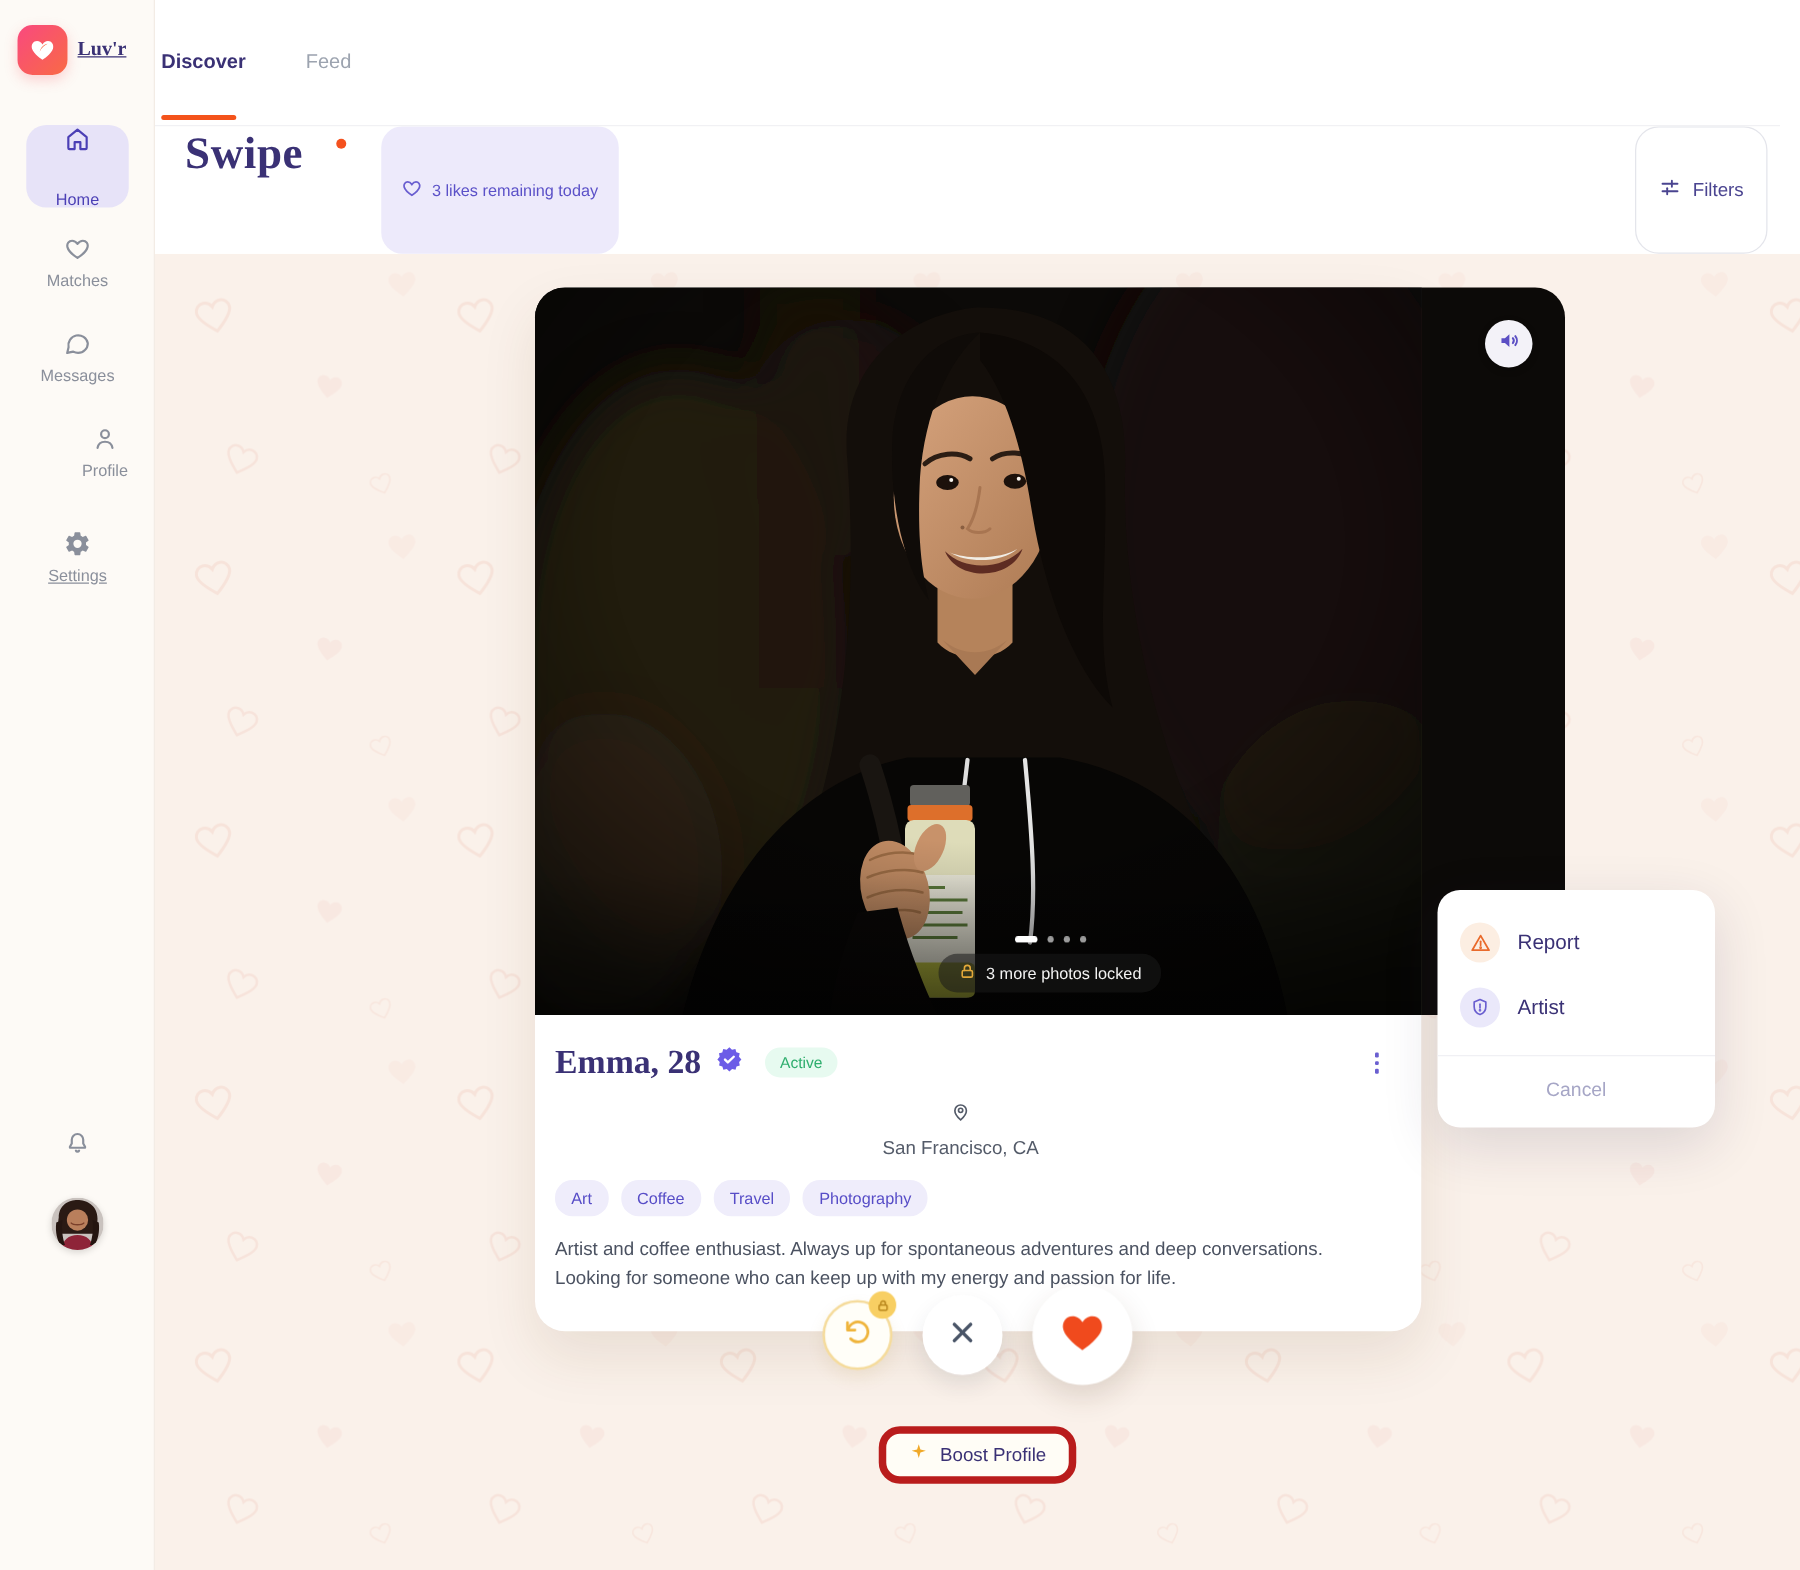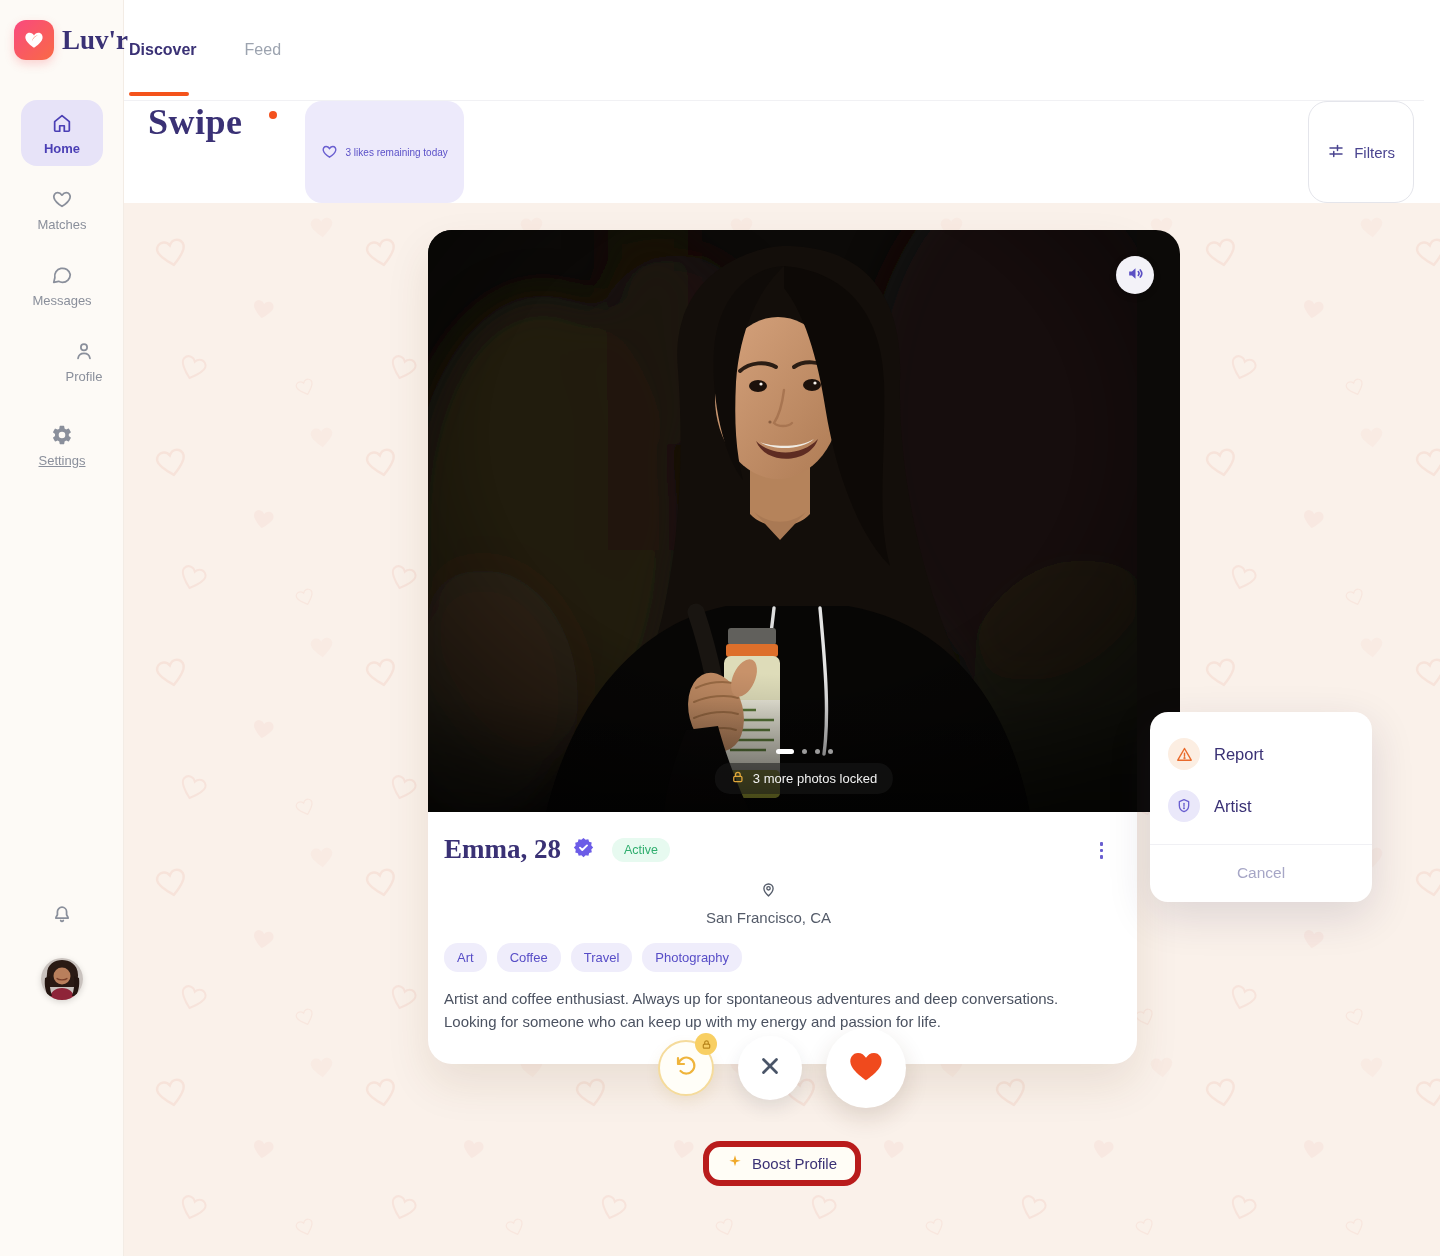--- a/index.html
+++ b/index.html
@@ -4,48 +4,48 @@
 <style>
   * { margin:0; padding:0; box-sizing:border-box; }
   html,body { width:1440px; height:1256px; }
   body { font-family:"Liberation Sans", sans-serif; background:#fff; }
   .app { position:relative; width:1440px; height:1256px; overflow:hidden; background:#fff; }
 
   
   .sidebar { position:absolute; left:0; top:0; width:124px; height:1256px; background:#FDFAF6; border-right:1px solid #F3ECE5; z-index:6; }
   .logo-row { position:absolute; top:20px; left:14px; display:flex; align-items:center; gap:8px; }
   .logo-badge { width:40px; height:40px; border-radius:12px; background:linear-gradient(135deg,#F9497F 0%,#F96A45 100%); display:flex; align-items:center; justify-content:center; box-shadow:0 4px 10px rgba(249,90,100,.25); }
-  .brand-name { font-family:"Liberation Serif", serif; font-size:27px; color:#3A3175; font-weight:bold; }
+  .brand-name { font-family:"Liberation Serif", serif; font-size:16px; color:#3A3175; font-weight:bold;text-decoration:underline; }
   .nav-item { position:absolute; left:0; width:124px; display:flex; flex-direction:column; align-items:center; gap:5px; color:#8A8F9B; font-size:13px; cursor:pointer; }
-  .nav-item.active { left:21px; width:82px; height:66px; background:#E7E3F8; border-radius:16px; color:#4B3FB5; justify-content:center; font-weight:bold; }
+  .nav-item.active { left:21px; width:82px; height:66px; background:#E7E3F8; border-radius:16px; color:#4B3FB5; justify-content:space-between; font-weight:normal; }
   .nav-label { line-height:1; }
   .side-bell { position:absolute; left:0; top:904px; width:124px; display:flex; justify-content:center; color:#8A8F9B; cursor:pointer; }
   .side-avatar { position:absolute; left:41px; top:958px; width:42px; height:42px; border-radius:50%; overflow:hidden; box-shadow:0 2px 6px rgba(0,0,0,.15); cursor:pointer; }
 
   
   .header { position:absolute; left:108px; top:0; width:1316px; height:101px; background:#fff; border-bottom:1px solid #F1F1F4; display:flex; align-items:center; padding-left:21px; gap:48px; z-index:4; }
   .tab { position:relative; height:101px; display:flex; align-items:center; font-size:16px; cursor:pointer; }
   .tab.active { color:#3A3175; font-weight:bold; }
   .tab.inactive { color:#9CA3AF; }
   .tab.active .tab-underline { position:absolute; bottom:5px; left:0; width:60px; height:4px; border-radius:2px; background:#F4531B; }
 
   
   .titlebar { position:absolute; left:124px; top:101px; width:1316px; height:102px; background:#fff; display:flex; padding:0 26px 0 24px; z-index:3; }
   .page-title { font-family:"Liberation Serif", serif; font-size:36px; font-weight:bold; color:#3A3175; letter-spacing:.5px; }
   .title-dot { width:8px; height:8px; border-radius:50%; background:#F4511E; margin:10px 0 0 26px; }
-  .likes-pill { margin-left:28px; display:inline-flex; align-items:center; gap:8px; background:#EDEAFB; color:#5B51C8; font-size:10px; border-radius:17px; padding:8px 16px; }
+  .likes-pill { margin-left:28px; display:inline-flex; align-items:center; gap:8px; background:#EDEAFB; color:#5B51C8; font-size:13px; border-radius:17px; padding:8px 16px; }
   .filters-btn { margin-left:auto; display:inline-flex; align-items:center; gap:9px; background:#fff; border:1px solid #E4E5EB; border-radius:19px; padding:8px 18px; font-size:15px; color:#4A4490; cursor:pointer; }
 
   
   .main { position:absolute; left:124px; top:203px; width:1316px; height:1053px; background:#FAF1EA; overflow:hidden; }
   .hearts-bg { position:absolute; inset:0; }
 
   
   .card { position:absolute; left:304px; top:27px; width:709px; background:#fff; border-radius:24px; box-shadow:0 20px 44px rgba(86,54,24,.10); z-index:2; }
-  .photo-wrap { position:relative; width:752px; height:582px; border-radius:24px 24px 0 0; overflow:hidden; background:#0c0a08; }
+  .photo-wrap { position:relative; width:824px; height:582px; border-radius:24px 24px 0 0; overflow:hidden; background:#0c0a08; }
   .sound-btn { position:absolute; top:26px; right:26px; width:38px; height:38px; border-radius:50%; background:#F3F2F8; display:flex; align-items:center; justify-content:center; cursor:pointer; box-shadow:0 2px 6px rgba(0,0,0,.25); }
   .carousel { position:absolute; left:0; right:0; bottom:58px; display:flex; align-items:center; justify-content:center; gap:8px; }
   .dot { width:5px; height:5px; border-radius:50%; background:#9b9b9b; cursor:pointer; }
   .dot.active { width:18px; height:5px; border-radius:3px; background:#fff; }
   .locked-pill { position:absolute; left:50%; transform:translateX(-50%); bottom:18px; display:inline-flex; align-items:center; gap:8px; background:rgba(25,25,25,.55); color:#F2F2F2; font-size:13px; border-radius:15px; padding:7px 16px; cursor:pointer; }
 
   .card-info { position:relative; padding:22px 44px 30px 16px; }
   .name-row { display:flex; align-items:center; gap:12px; }
   .person-name { font-family:"Liberation Serif", serif; font-size:27px; font-weight:bold; color:#3A3175; }
   .status-pill { background:#E7FAF0; color:#2FAE6E; font-size:12.5px; border-radius:13px; padding:5px 12px; margin-left:6px; }

